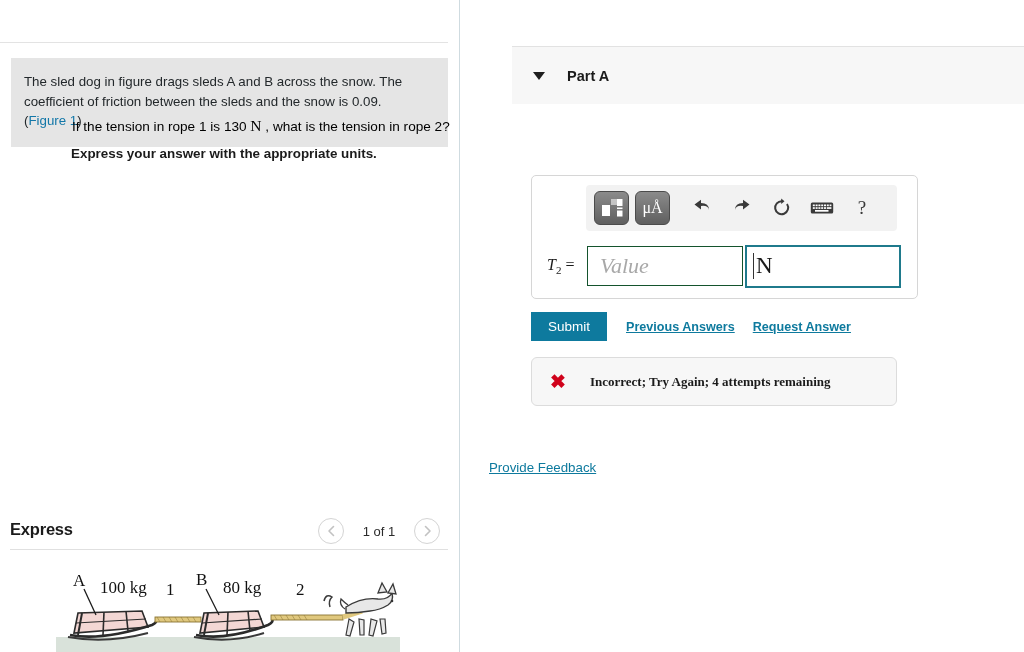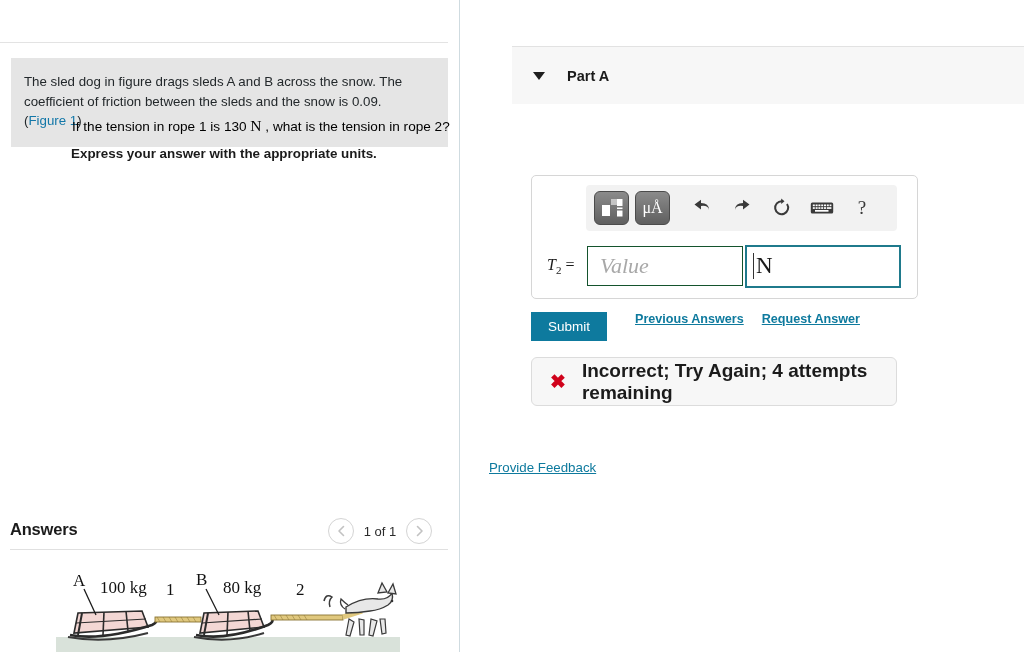--- a/index.html
+++ b/index.html
@@ -50,22 +50,22 @@
   .figure-header {
     position: absolute; left: 10px; top: 518px;
     width: 438px; height: 32px;
   }
   .figure-title {
     position: absolute; left: 0; top: 2px;
     font-size: 16.5px; font-weight: bold; color: #1b1b1b;
     letter-spacing: -0.2px;
   }
   .fig-nav {
-    position: absolute; right: 16px; top: 0;
-    display: flex; align-items: center; gap: 9px;
+    position: absolute; right: 8px; top: 0;
+    display: flex; align-items: center; gap: 18px;
   }
   .nav-circle {
     width: 26px; height: 26px; border-radius: 50%;
     border: 1px solid #d4d4d4;
     background: #fff;
     display: flex; align-items: center; justify-content: center;
     cursor: pointer;
   }
   .nav-circle svg { display: block; }
   .fig-count {
@@ -210,33 +210,33 @@
     font-size: 23px;
     color: #1b1b1b;
     border-left: 1px solid #333;
     padding-left: 2px;
     margin-left: -3px;
   }
 
   
   .submit-row {
     position: absolute; left: 531px; top: 312px;
-    display: flex; 
+    display: flex; align-items: center;
   }
   .submit-btn {
     width: 76px; height: 29px;
     background: #0e7a9e;
     color: #ffffff;
     border: none;
     font-size: 13.5px;
     font-family: "Liberation Sans", sans-serif;
     cursor: pointer;
   }
   .link-btn {
-    margin-left: 28px;
+    margin-left: 19px;
     color: #0e7a9e;
     font-size: 12.6px;
     font-weight: bold;
     text-decoration: underline;
     cursor: pointer;
   }
   .link-btn.second { margin-left: 18px; }
 
   
   .incorrect-box {
@@ -248,22 +248,22 @@
     display: flex; align-items: center;
   }
   .x-mark {
     margin-left: 18px;
     color: #d0021b;
     font-size: 19px;
     font-weight: bold;
     line-height: 1;
   }
   .incorrect-text {
-    margin-left: 16px;
-    font-size: 19px; font-weight: bold; color: #1b1b1b;
+    margin-left: 24px;
+    font-size: 13px; font-weight: bold; color: #1b1b1b; font-family: Liberation Serif, serif;
   }
 
   .feedback-link {
     position: absolute; left: 489px; top: 460px;
     color: #0e7a9e;
     font-size: 13.3px;
     text-decoration: underline;
     cursor: pointer;
   }
 </style>
@@ -278,21 +278,21 @@
 
     <div class="problem-box">
       <div class="problem-text">
         <span>The sled dog in figure drags sleds A and B across the snow. The coefficient of friction between the sleds and the snow is 0.09.</span>
         <br>
         <span>(</span><span class="figure-link">Figure 1</span><span>)</span>
       </div>
     </div>
 
     <div class="figure-header">
-      <div class="figure-title">Answers</div>
+      <div class="figure-title">Express</div>
       <div class="fig-nav">
         <div class="nav-circle">
           <svg width="9" height="12" viewBox="0 0 9 12">
             <polyline points="6.5,1.5 2,6 6.5,10.5" fill="none" stroke="#c2c2c2" stroke-width="1.6" stroke-linecap="round" stroke-linejoin="round"></polyline>
           </svg>
         </div>
         <div class="fig-count">1 of 1</div>
         <div class="nav-circle">
           <svg width="9" height="12" viewBox="0 0 9 12">
             <polyline points="2.5,1.5 7,6 2.5,10.5" fill="none" stroke="#c2c2c2" stroke-width="1.6" stroke-linecap="round" stroke-linejoin="round"></polyline>

